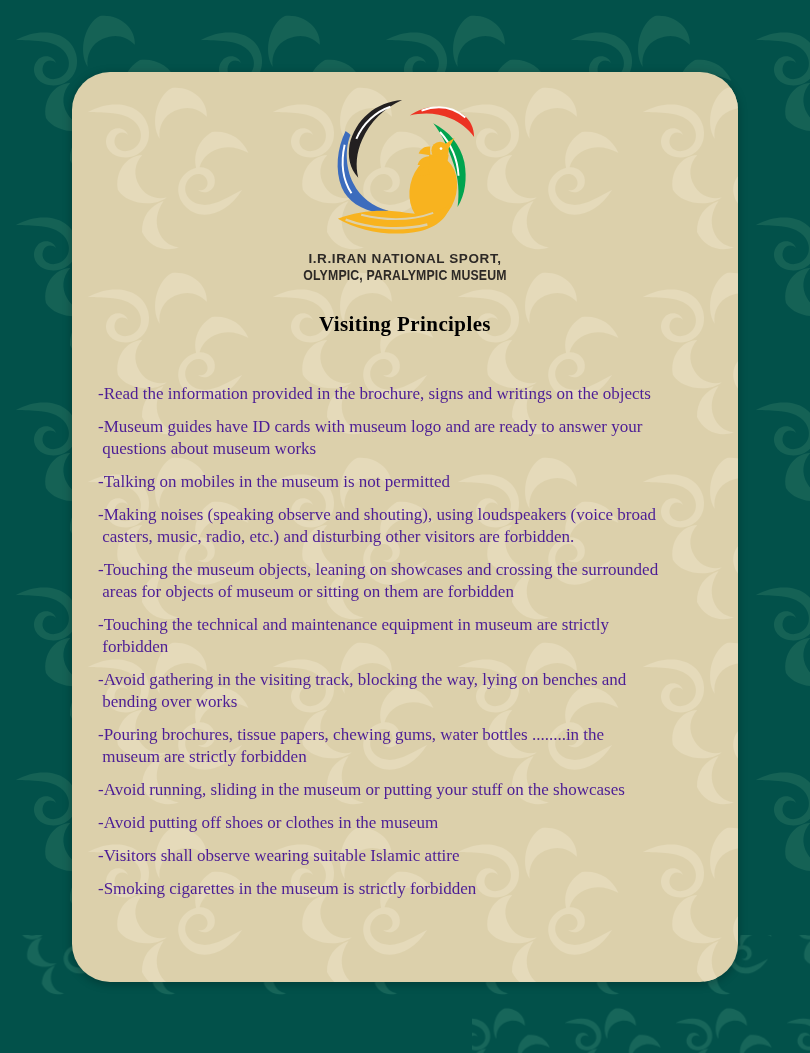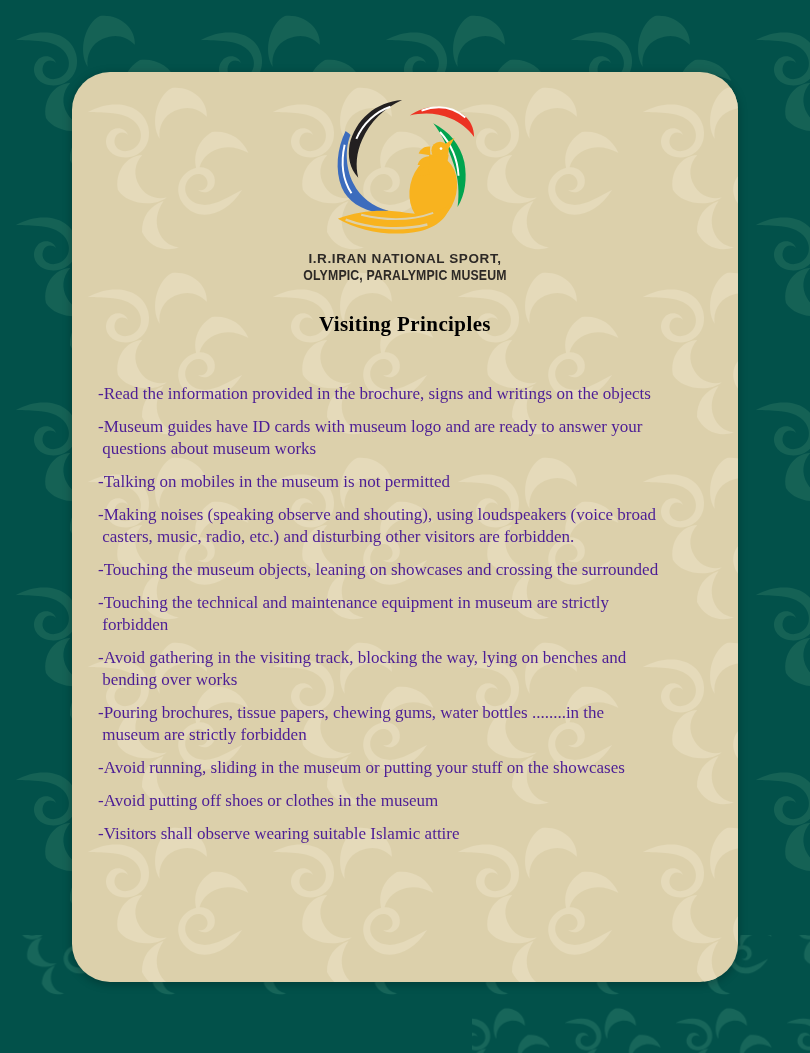--- a/index.html
+++ b/index.html
@@ -120,20 +120,21 @@
         </div>
         <div class="item">
           <div class="line">-Talking on mobiles in the museum is not permitted</div>
         </div>
         <div class="item">
           <div class="line">-Making noises (speaking observe and shouting), using loudspeakers (voice broad</div>
           <div class="line"> casters, music, radio, etc.) and disturbing other visitors are forbidden.</div>
         </div>
         <div class="item">
           <div class="line">-Touching the museum objects, leaning on showcases and crossing the surrounded</div>
+          <div class="line"> areas for objects of museum or sitting on them are forbidden</div>
         </div>
         <div class="item">
           <div class="line">-Touching the technical and maintenance equipment in museum are strictly</div>
           <div class="line"> forbidden</div>
         </div>
         <div class="item">
           <div class="line">-Avoid gathering in the visiting track, blocking the way, lying on benches and</div>
           <div class="line"> bending over works</div>
         </div>
         <div class="item">
@@ -142,16 +143,19 @@
         </div>
         <div class="item">
           <div class="line">-Avoid running, sliding in the museum or putting your stuff on the showcases</div>
         </div>
         <div class="item">
           <div class="line">-Avoid putting off shoes or clothes in the museum</div>
         </div>
         <div class="item">
           <div class="line">-Visitors shall observe wearing suitable Islamic attire</div>
         </div>
+        <div class="item">
+          <div class="line">-Smoking cigarettes in the museum is strictly forbidden</div>
+        </div>
       </div>
   </div>
 
 </div>
 
 </body></html>

